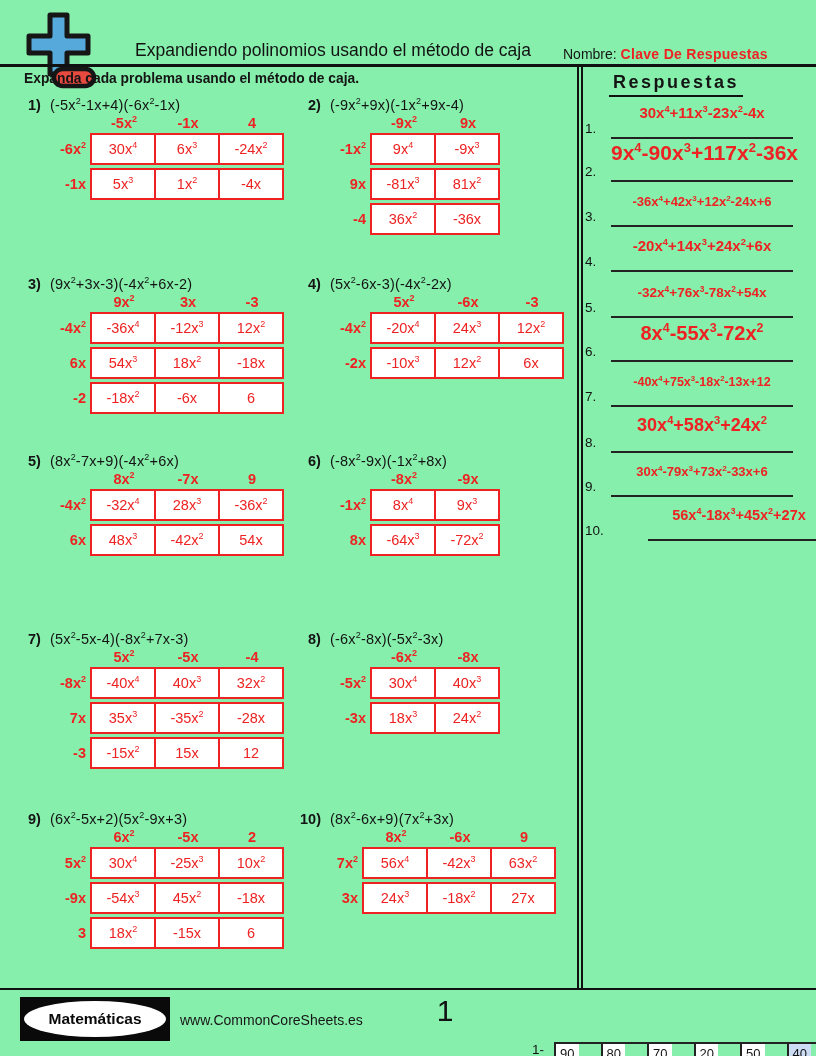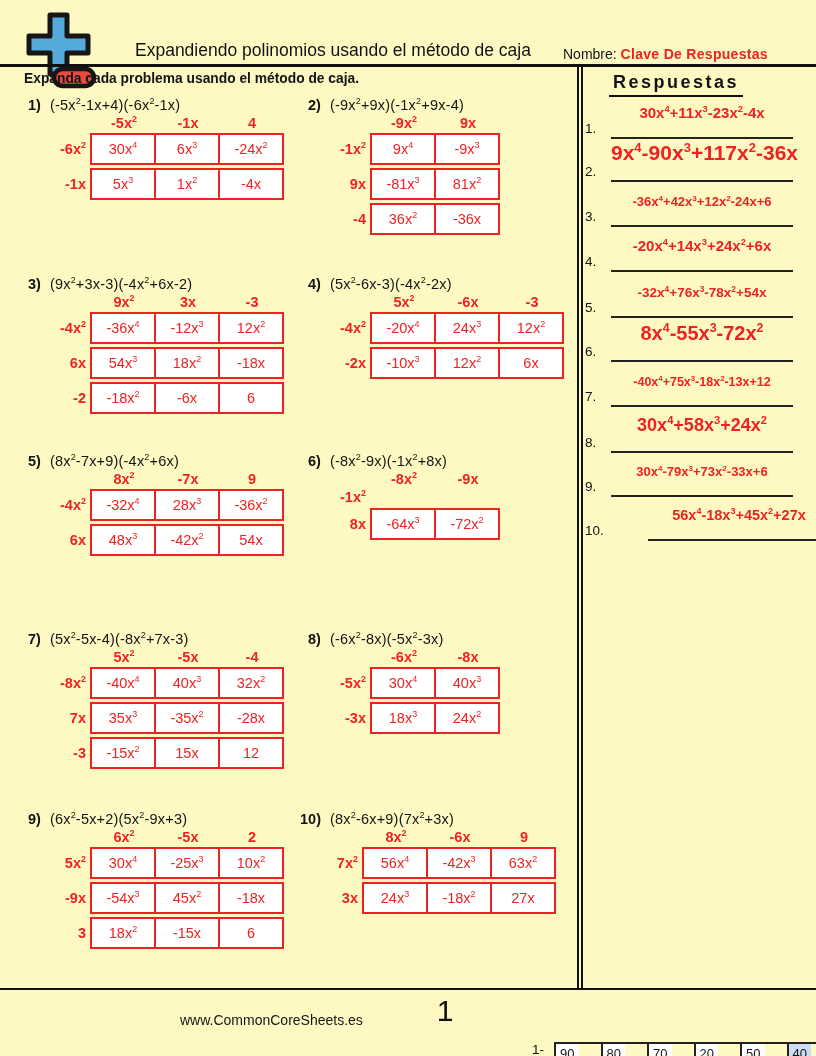--- a/index.html
+++ b/index.html
@@ -1,21 +1,21 @@
 <!DOCTYPE html>
 <html><head>
 <meta charset="utf-8">
 <style>
   :root{
     --red:#ee2222;
     --ink:#141414;
   }
   html,body{margin:0;padding:0;background:#fff;}
   .page{
-    position:relative;width:816px;height:1056px;background:#fef9c3;overflow:hidden;
+    position:relative;width:816px;height:1056px;background:#86efac;overflow:hidden;
     font-family:"Liberation Sans","DejaVu Sans",sans-serif;color:var(--ink);
   }
   sup{font-size:62%;line-height:0;vertical-align:super;font-weight:inherit;}
 
   
   .logo{position:absolute;left:20px;top:12px;}
   .title{position:absolute;left:108px;top:40px;width:450px;text-align:center;
          font-size:17.5px;color:#121212;}
   .nombre{position:absolute;left:563px;top:46px;font-size:14px;white-space:nowrap;}
   .nombre-val{color:var(--red);font-weight:bold;letter-spacing:.3px;}
@@ -292,20 +292,24 @@
           <span class="p-num">6)</span>
           <span class="p-expr">(-8x<sup>2</sup>-9x)(-1x<sup>2</sup>+8x)</span>
         </div>
         <div class="p-cols">
           <span class="p-spacer"></span>
           <span class="col-h">-8x<sup>2</sup></span>
           <span class="col-h">-9x</span>
         </div>
         <div class="p-row">
           <span class="row-h">-1x<sup>2</sup></span>
+          <span class="p-cells">
+            <span class="cell">8x<sup>4</sup></span>
+            <span class="cell">9x<sup>3</sup></span>
+          </span>
         </div>
         <div class="p-row">
           <span class="row-h">8x</span>
           <span class="p-cells">
             <span class="cell">-64x<sup>3</sup></span>
             <span class="cell">-72x<sup>2</sup></span>
           </span>
         </div>
       </div>
       <div class="problem" style="left: 28px; top: 631px;">
@@ -429,20 +433,23 @@
           <span class="p-cells">
             <span class="cell">24x<sup>3</sup></span>
             <span class="cell">-18x<sup>2</sup></span>
             <span class="cell">27x</span>
           </span>
         </div>
       </div>
     </div>
 
   <div class="bottom-rule"></div>
+  <div class="brand">
+    <span class="brand-oval">Matemáticas</span>
+  </div>
   <div class="site">www.CommonCoreSheets.es</div>
   <div class="pageno">1</div>
   <div class="score">
     <span class="score-label">1-10</span>
     <span class="score-boxes">
         <span class="score-box">90</span>
         <span class="score-box">80</span>
         <span class="score-box">70</span>
         <span class="score-box">20</span>
         <span class="score-box">50</span>

